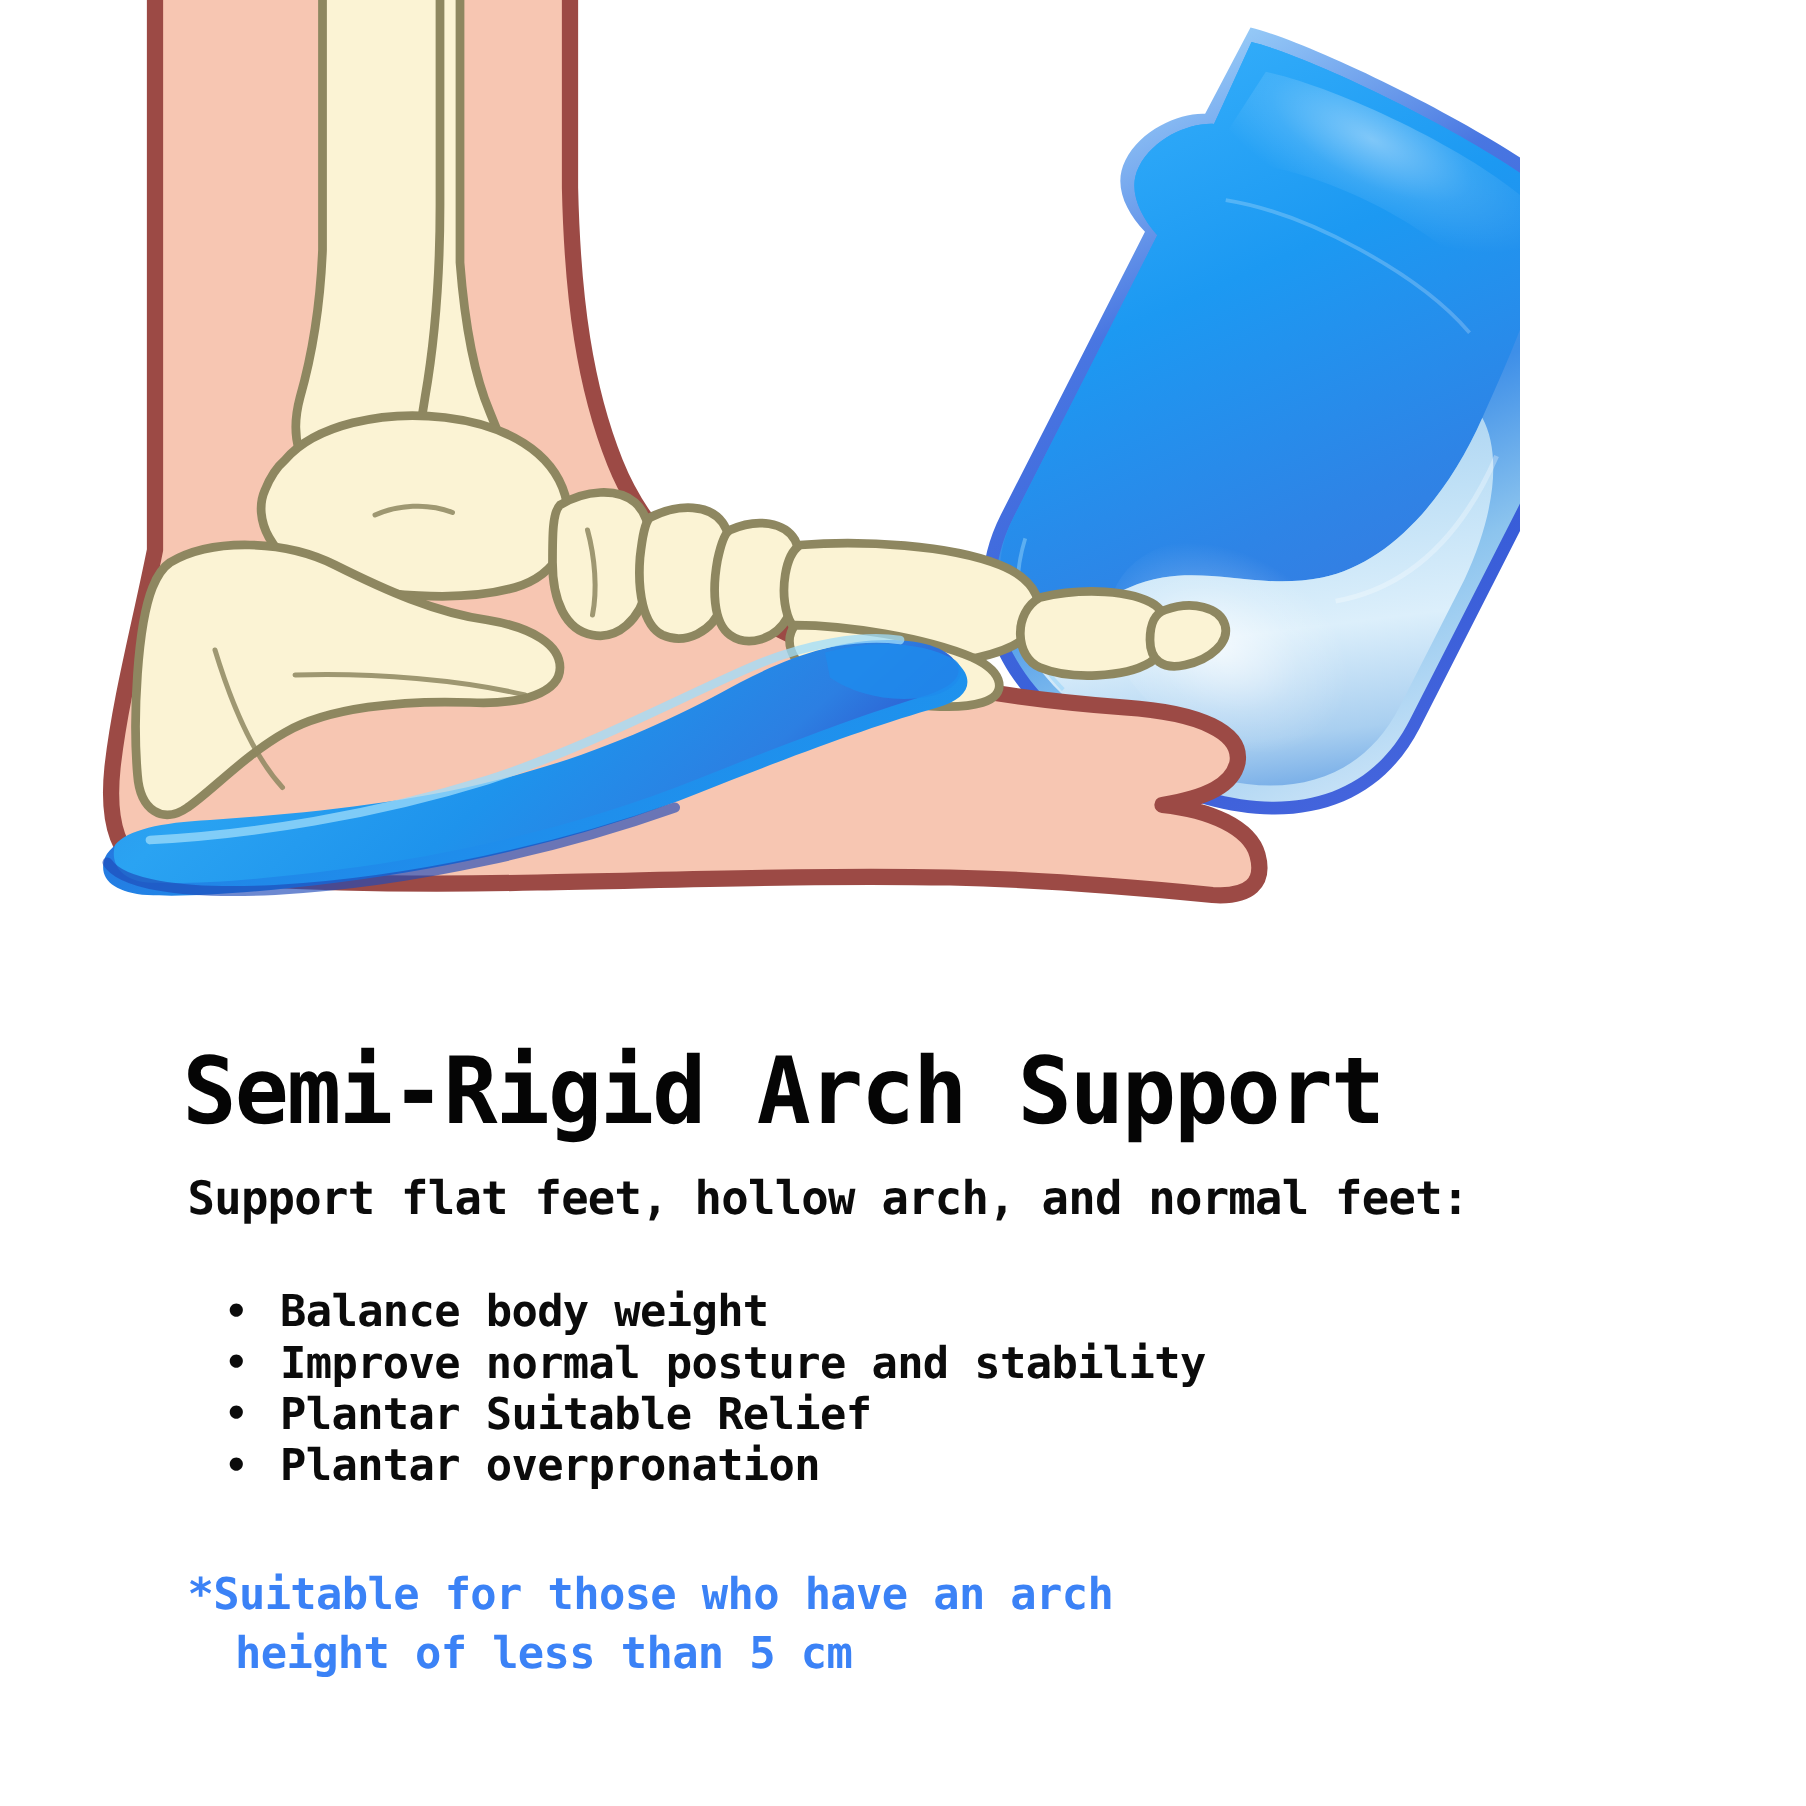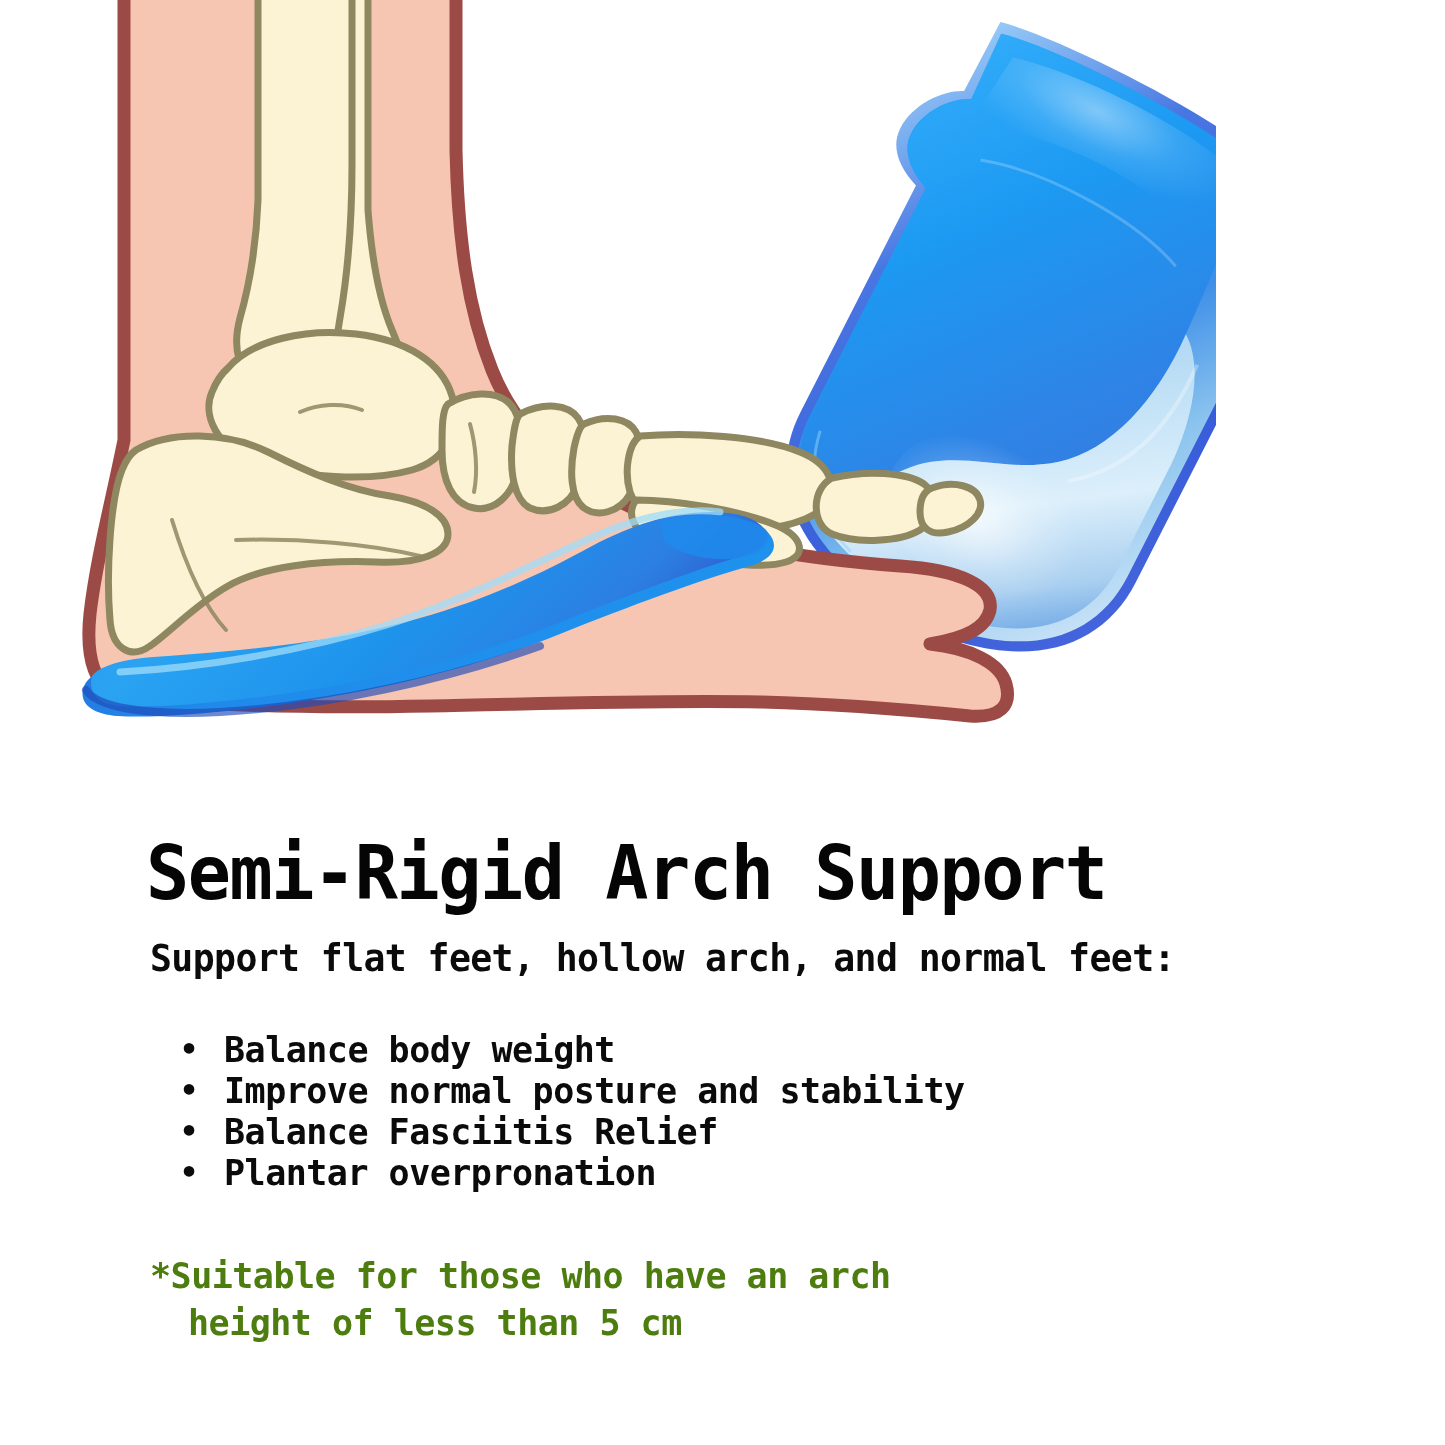--- a/index.html
+++ b/index.html
@@ -96,21 +96,21 @@
 
   .note {
     position: absolute;
     left: 150px;
     top: 453px;
     font-family: "DejaVu Sans Mono", monospace;
     font-weight: 700;
     font-size: 35px;
     line-height: 47px;
     letter-spacing: -0.5px;
-    color: #4d7c0f;
+    color: #3b82f6;
     white-space: nowrap;
   }
   .note .line2 {
     display: block;
     padding-left: 38px;
   }
 </style>
 </head>
 <body>
 
@@ -392,21 +392,21 @@
 
   <div id="textblock">
 
     <div class="title">Semi-Rigid Arch Support</div>
 
     <div class="subtitle">Support flat feet, hollow arch, and normal feet:</div>
 
     <ul class="bullets">
       <li>Balance body weight</li>
       <li>Improve normal posture and stability</li>
-      <li>Balance Fasciitis Relief</li>
+      <li>Plantar Suitable Relief</li>
       <li>Plantar overpronation</li>
     </ul>
 
     <div class="note">
       <span>*Suitable for those who have an arch</span>
       <span class="line2">height of less than 5 cm</span>
     </div>
 
   </div>
 </div>

